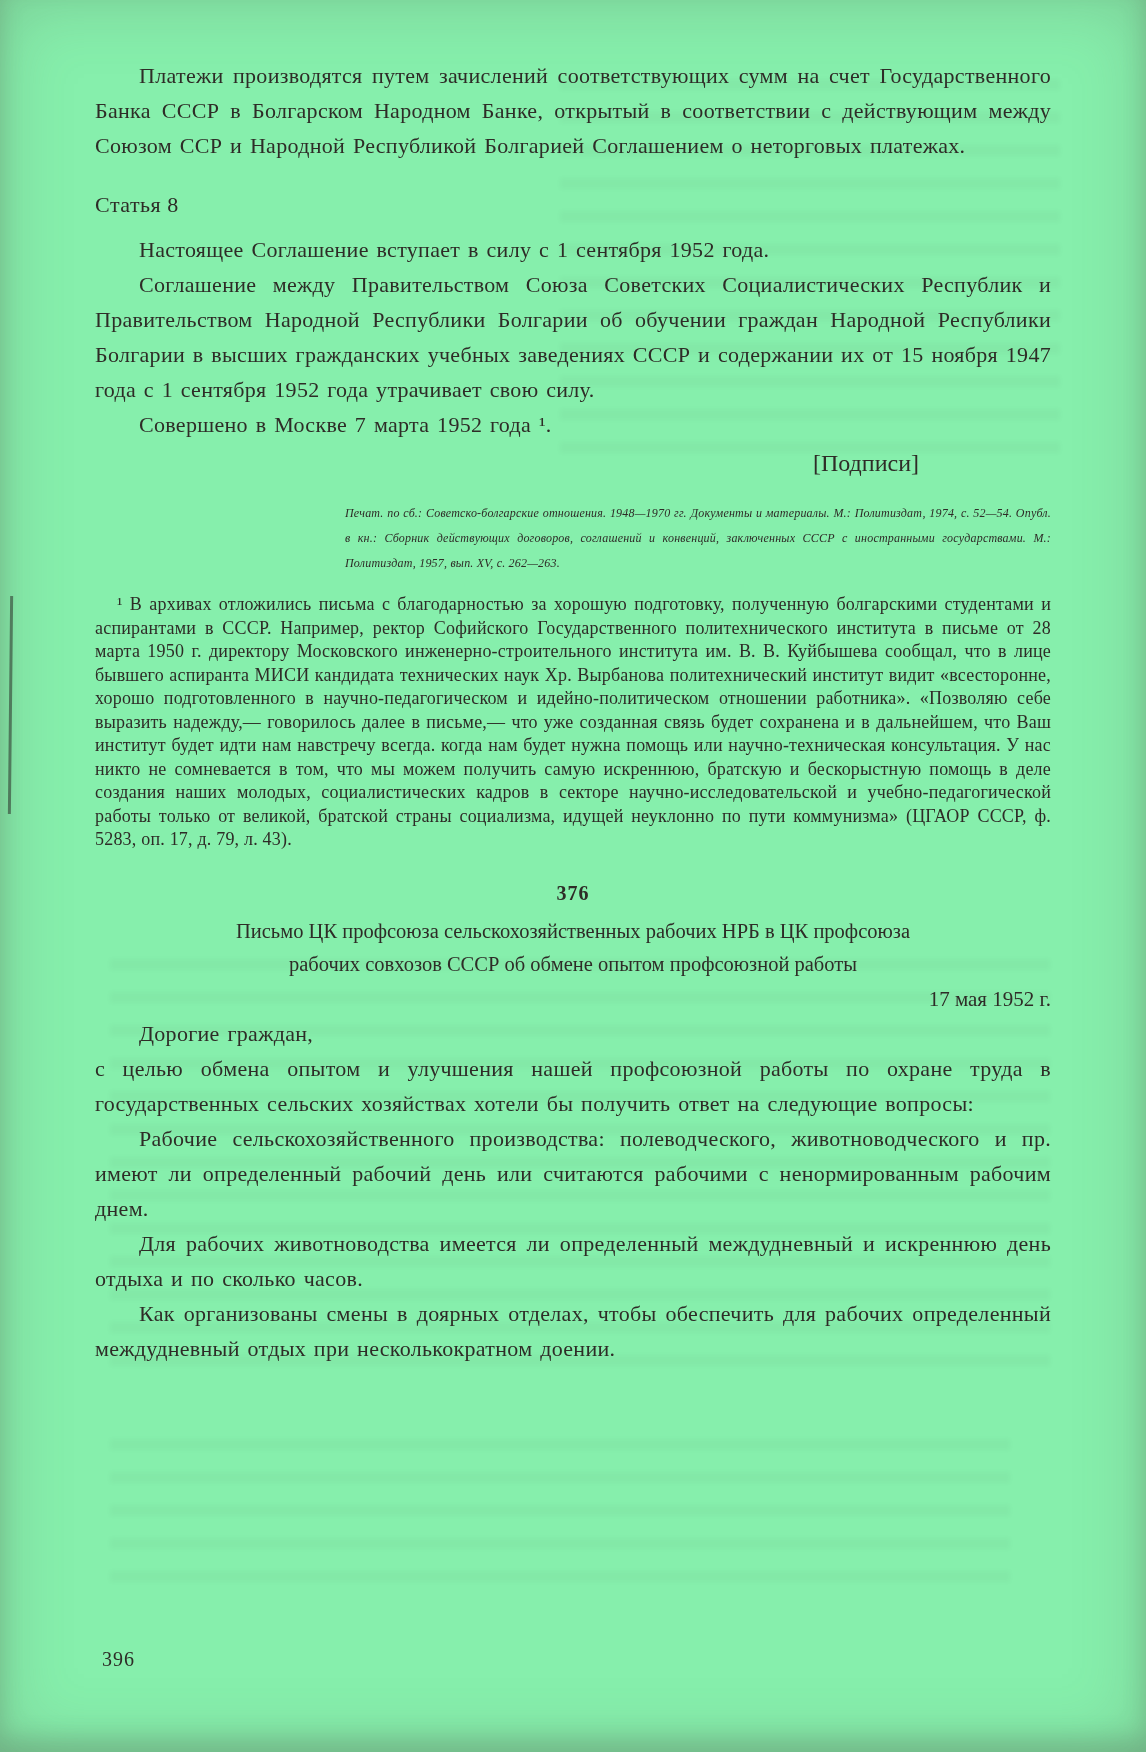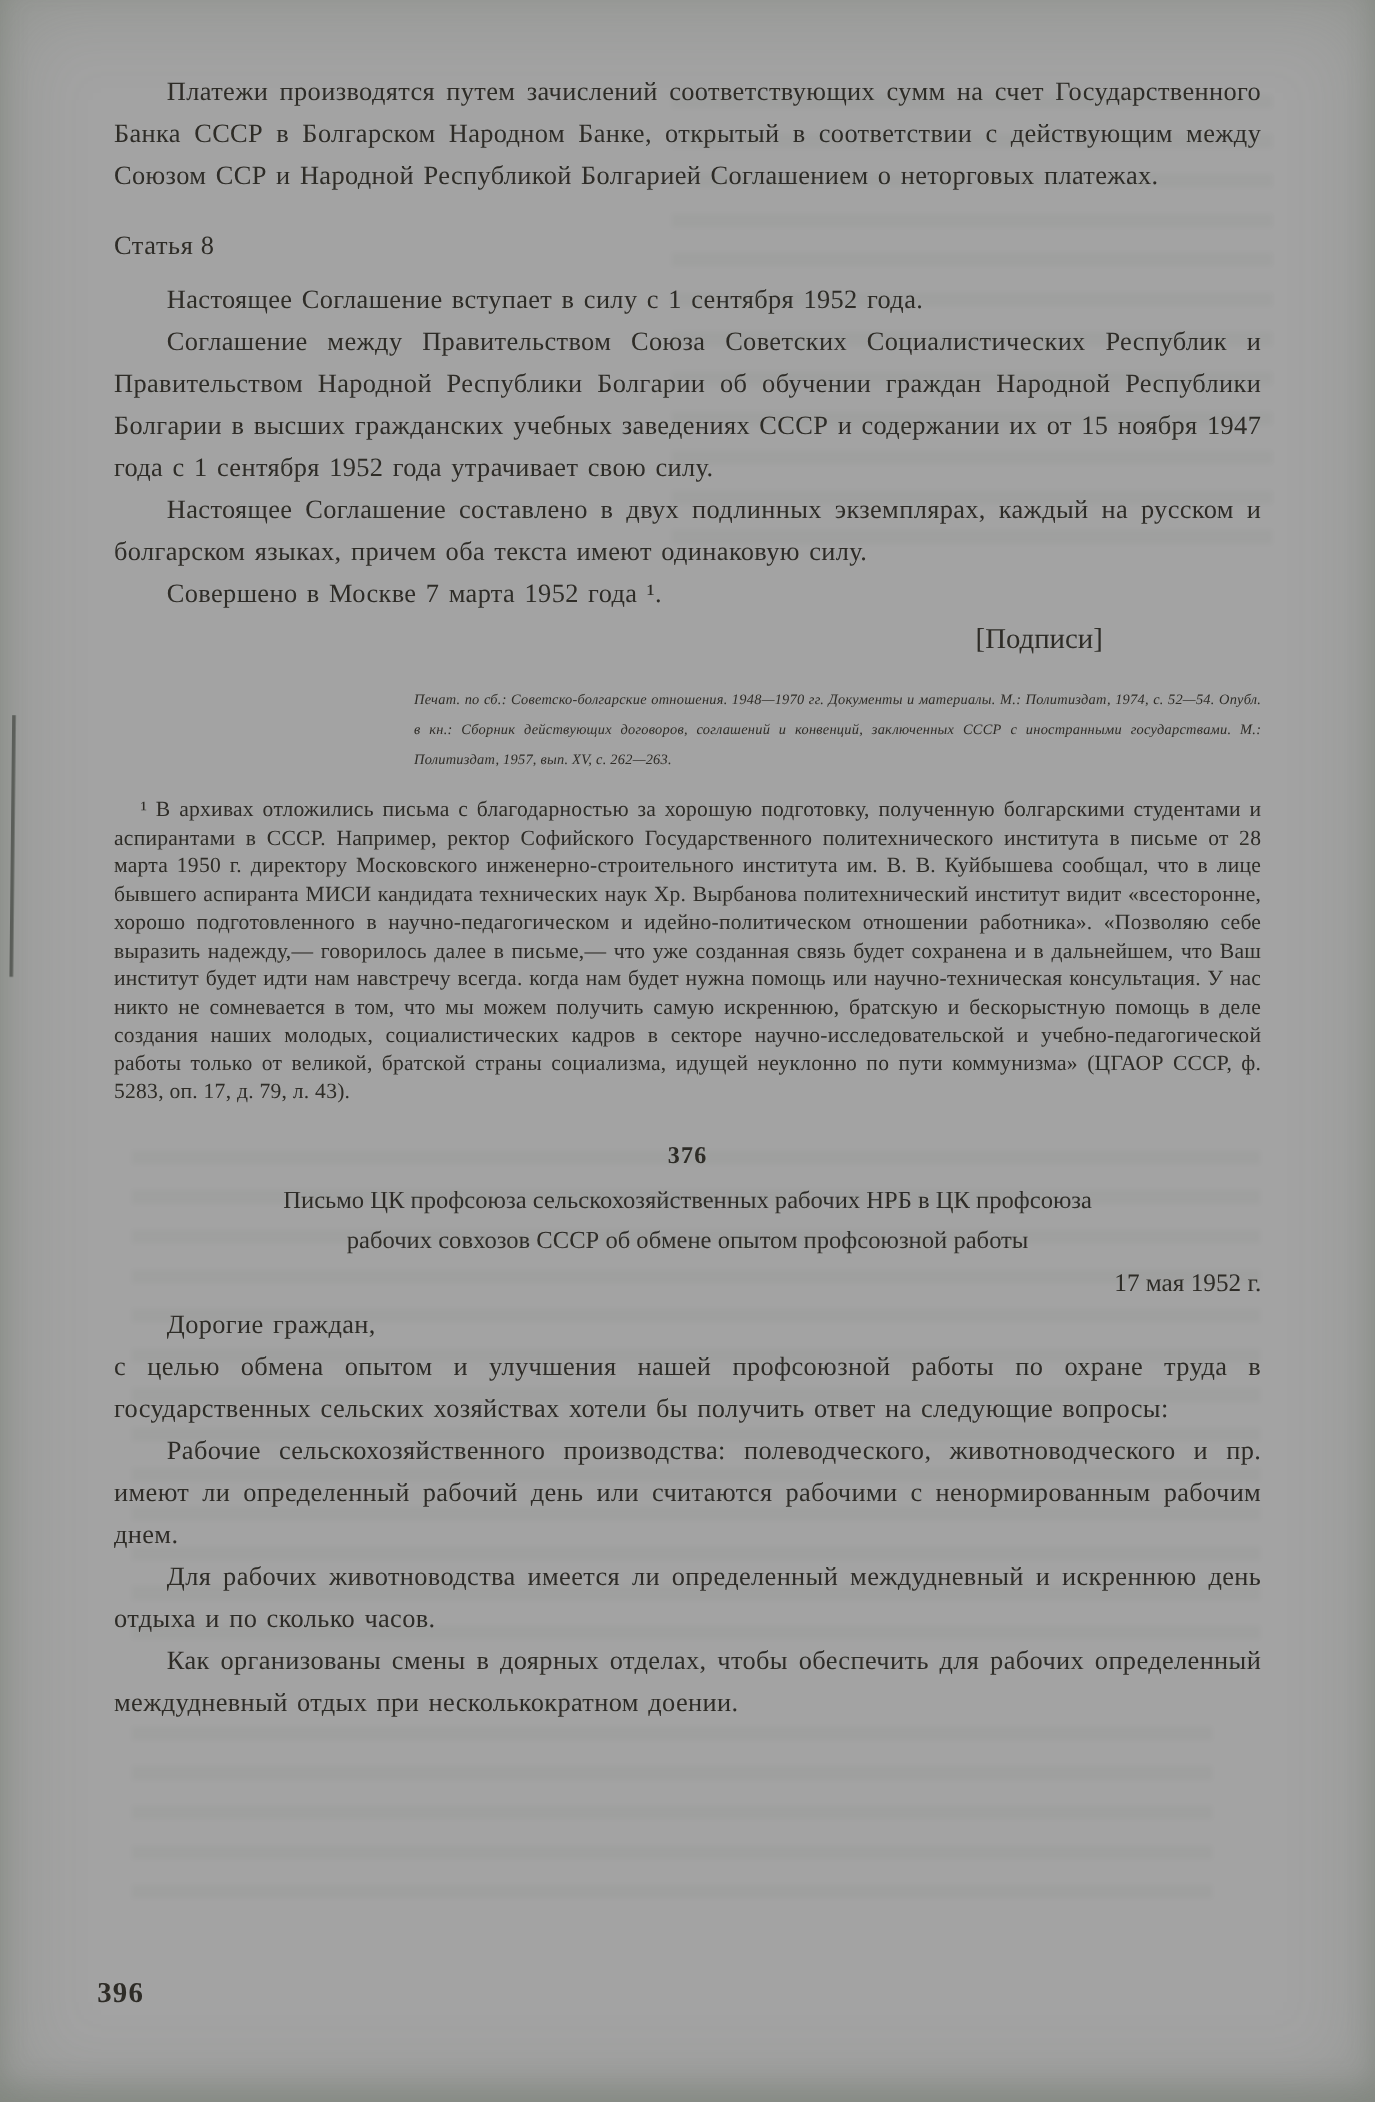--- a/index.html
+++ b/index.html
@@ -5,21 +5,21 @@
   html, body { margin: 0; padding: 0; }
   body {
     width: 1146px;
     font-family: "Liberation Serif", "DejaVu Serif", serif;
     background: #b9beb4;
   }
   .sheet {
     position: relative;
     width: 1146px;
     height: 1752px;
-    background: #a3a3a3;
+    background: #86efac;
     overflow: hidden;
     box-shadow: inset 0 0 70px rgba(90, 100, 84, 0.28), inset 0 -14px 22px rgba(80, 90, 75, 0.25);
     color: #2e2c27;
   }
   
   .bleed {
     position: absolute;
     opacity: 0.07;
     filter: blur(2px);
     background: repeating-linear-gradient(
@@ -103,24 +103,24 @@
     line-height: 33px;
   }
   .doc-date {
     margin-top: 6px;
     text-align: right;
     font-size: 21px;
   }
   .letter-start { margin-top: 4px; }
   .page-number {
     position: absolute;
-    left: 81px;
+    left: 102px;
     top: 1648px;
-    font-size: 24px;
-    font-weight: bold;
+    font-size: 20px;
+    font-weight: normal;
     letter-spacing: 1px;
     color: #2e2c27;
   }
 </style>
 </head>
 <body>
 
 <div class="sheet">
 
   <div class="bleed bleed-1"></div>
@@ -131,21 +131,20 @@
   <div class="content">
 
     <p class="body indent">Платежи производятся путем зачислений соответствующих сумм на счет Государственного Банка СССР в Болгарском Народном Банке, открытый в соответствии с действующим между Союзом ССР и Народной Республикой Болгарией Соглашением о неторговых платежах.</p>
 
     <p class="article">Статья 8</p>
 
     <p class="body indent">Настоящее Соглашение вступает в силу с 1 сентября 1952 года.</p>
 
     <p class="body indent">Соглашение между Правительством Союза Советских Социалистических Республик и Правительством Народной Республики Болгарии об обучении граждан Народной Республики Болгарии в высших гражданских учебных заведениях СССР и содержании их от 15 ноября 1947 года с 1 сентября 1952 года утрачивает свою силу.</p>
 
-    <p class="body indent">Настоящее Соглашение составлено в двух подлинных экземплярах, каждый на русском и болгарском языках, причем оба текста имеют одинаковую силу.</p>
 
     <p class="body indent">Совершено в Москве 7 марта 1952 года ¹.</p>
 
     <p class="signatures">[Подписи]</p>
 
     <p class="source-note">Печат. по сб.: Советско-болгарские отношения. 1948—1970 гг. Документы и материалы. М.: Политиздат, 1974, с. 52—54. Опубл. в кн.: Сборник действующих договоров, соглашений и конвенций, заключенных СССР с иностранными государствами. М.: Политиздат, 1957, вып. XV, с. 262—263.</p>
 
     <p class="footnote">¹ В архивах отложились письма с благодарностью за хорошую подготовку, полученную болгарскими студентами и аспирантами в СССР. Например, ректор Софийского Государственного политехнического института в письме от 28 марта 1950 г. директору Московского инженерно-строительного института им. В. В. Куйбышева сообщал, что в лице бывшего аспиранта МИСИ кандидата технических наук Хр. Вырбанова политехнический институт видит «всесторонне, хорошо подготовленного в научно-педагогическом и идейно-политическом отношении работника». «Позволяю себе выразить надежду,— говорилось далее в письме,— что уже созданная связь будет сохранена и в дальнейшем, что Ваш институт будет идти нам навстречу всегда. когда нам будет нужна помощь или научно-техническая консультация. У нас никто не сомневается в том, что мы можем получить самую искреннюю, братскую и бескорыстную помощь в деле создания наших молодых, социалистических кадров в секторе научно-исследовательской и учебно-педагогической работы только от великой, братской страны социализма, идущей неуклонно по пути коммунизма» (ЦГАОР СССР, ф. 5283, оп. 17, д. 79, л. 43).</p>
 
     <p class="doc-number">376</p>

